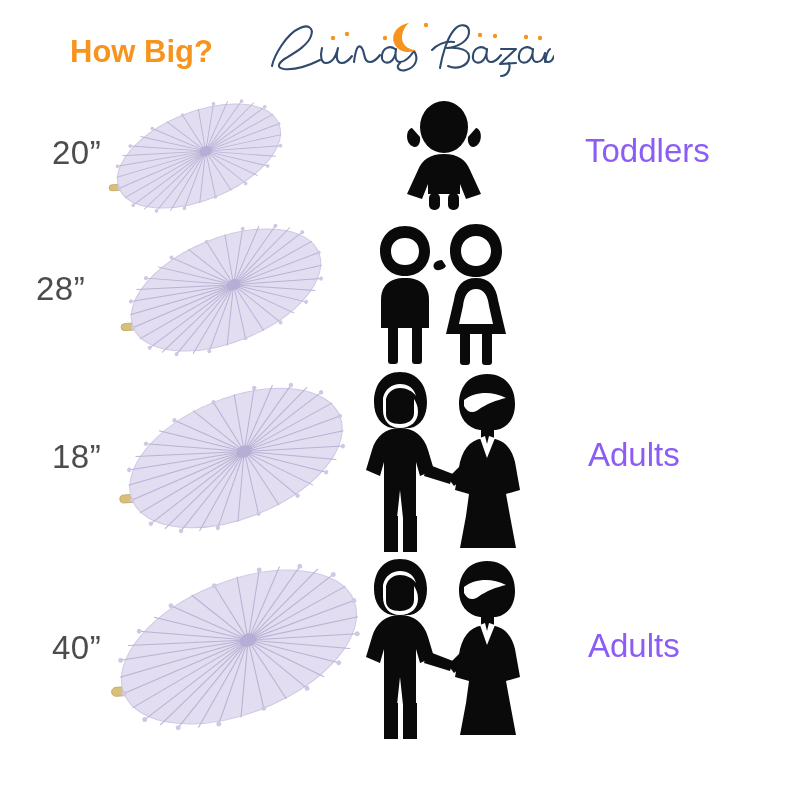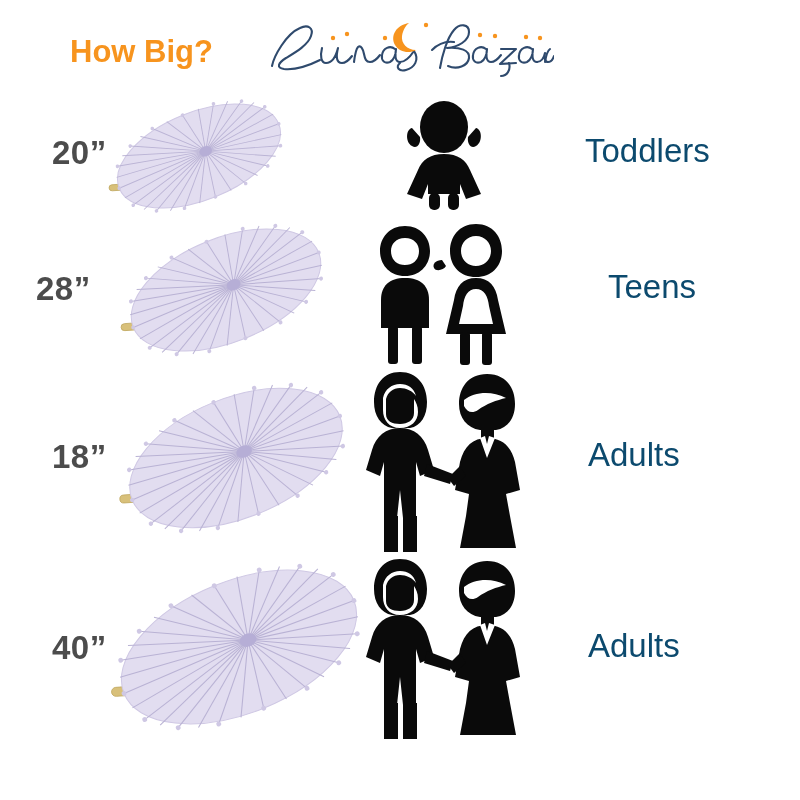--- a/index.html
+++ b/index.html
@@ -59,26 +59,25 @@
     left: 0;
     width: 800px;
   }
   .size-label {
     position: absolute;
     font-size: 33px;
     color: #4c4c4c;
     letter-spacing: 0.5px;
     white-space: nowrap;
     text-align: left;
-    font-weight: bold;
   }
   .fit-label {
     position: absolute;
     font-size: 33px;
-    color: #0c4a6e;
+    color: #8b5cf6;
     white-space: nowrap;
   }
   .parasol-wrap {
     position: absolute;
   }
   .people-wrap {
     position: absolute;
   }
 
   
@@ -328,21 +327,20 @@
           <path d="M70 42 C 64 42, 60 46, 62 50 C 64 54, 72 52, 74 48 Z"></path>
 
           <path d="M104 60 C 117 60, 124 68, 126 82 L 134 116 L 74 116 L 82 82 C 84 68, 91 60, 104 60 Z
                    M104 71 C 96 71, 92 78, 91 88 L 87 106 L 121 106 L 117 88 C 116 78, 112 71, 104 71 Z"></path>
           <rect x="88" y="114" width="10" height="33" rx="3"></rect>
           <rect x="110" y="114" width="10" height="33" rx="3"></rect>
         </g>
       </svg>
     </div>
 
-    <div class="fit-label" style="left:608px; top:58px;">Teens</div>
   </div>
 
   <div class="size-row" id="row-32">
     <div class="size-label" style="left:52px; top:78px;">18”</div>
 
     <div class="parasol-wrap" style="left:112px; top:0px;">
       <svg class="svg-block" width="250" height="205" viewBox="0 0 250 205" xmlns="http://www.w3.org/2000/svg">
         <g transform="translate(124,98) rotate(-22)">
           <rect x="-124" y="-4" width="34" height="8" rx="4" fill="#d8c07a" stroke="#c0a85f" stroke-width="0.8" transform="rotate(18 -107 0)"></rect>
           <ellipse cx="0" cy="0" rx="112" ry="60" fill="#e2ddf0" stroke="#cfc8e4" stroke-width="1"></ellipse>

